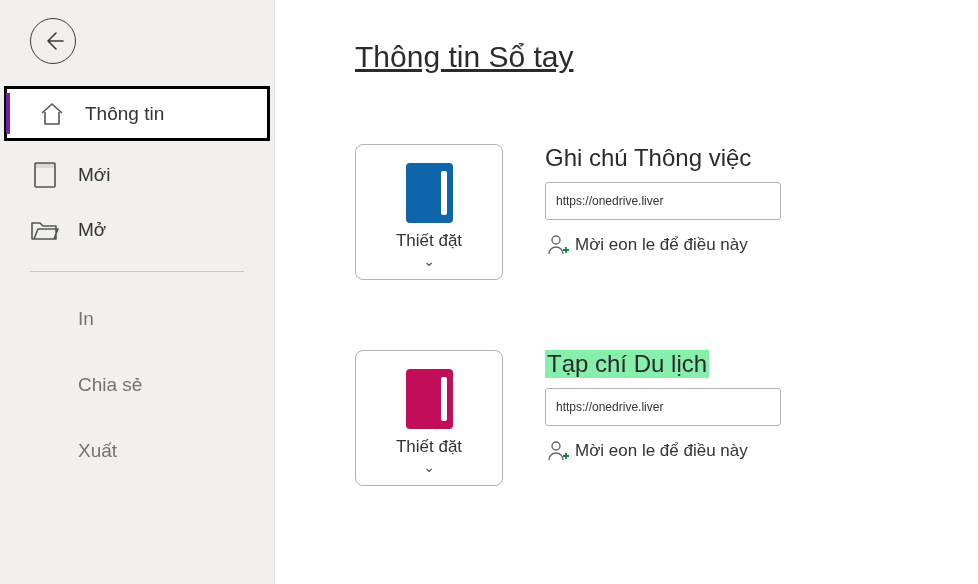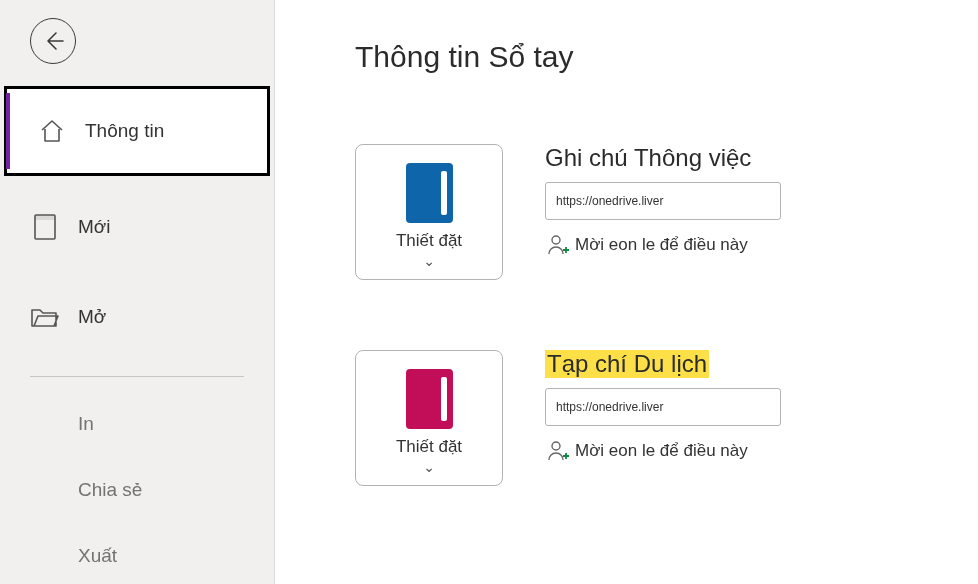--- a/index.html
+++ b/index.html
@@ -25,21 +25,21 @@
       width: 46px; height: 46px;
       border: 1.5px solid #3a3a3a;
       border-radius: 50%;
       display: flex; align-items: center; justify-content: center;
       margin-bottom: 22px;
       cursor: pointer;
       background: transparent;
     }
     .nav-item {
       display: flex; align-items: center;
-      height: 90px;
+      height: 55px;
       padding-left: 30px;
       cursor: pointer;
       font-size: 19px;
       color: #333;
     }
     .nav-item.framed {
       margin: 0 4px 6px 4px;
       border: 3px solid #000;
       background: #fff;
       border-left: 3px solid #000;
@@ -72,20 +72,21 @@
     }
     .main {
       flex: 1;
       padding: 40px 0 0 80px;
       position: relative;
     }
     .page-title {
       font-size: 30px;
       font-weight: 400;
       margin-bottom: 70px;
+      text-decoration: underline;
     }
 
     .nb-row {
       display: flex;
       align-items: flex-start;
       margin-bottom: 70px;
     }
     .settings-card {
       width: 148px;
       height: 136px;
@@ -119,21 +120,21 @@
     .chev { font-size: 14px; margin-top: 2px; color:#555; }
 
     .nb-details { flex: 1; max-width: 300px; }
     .nb-title {
       font-size: 24px;
       font-weight: 400;
       margin-bottom: 10px;
       white-space: nowrap;
     }
     .nb-title.hl {
-      background: #fde047;
+      background: #86efac;
       padding: 0 2px;
       display: inline-block;
     }
     .url-box {
       border: 1px solid #b5b3b1;
       border-radius: 3px;
       height: 38px;
       width: 236px;
       padding: 0 10px;
       font-size: 12px;

